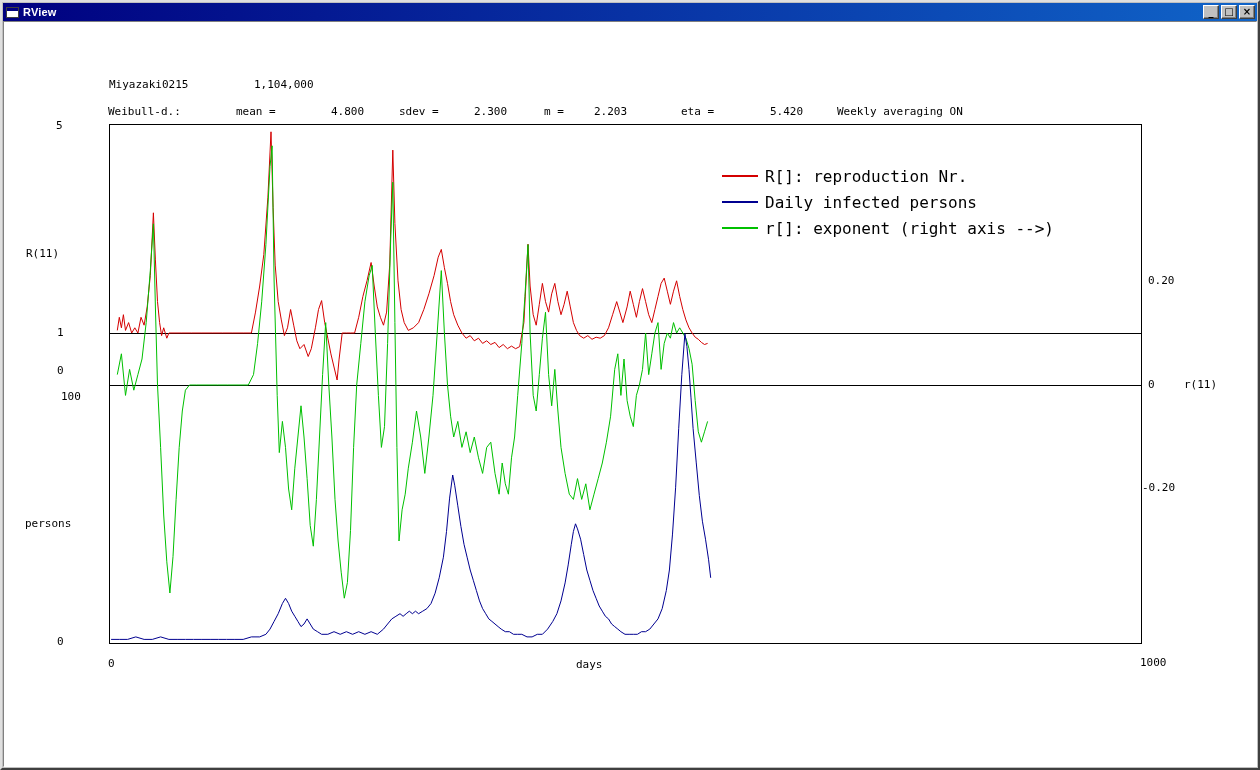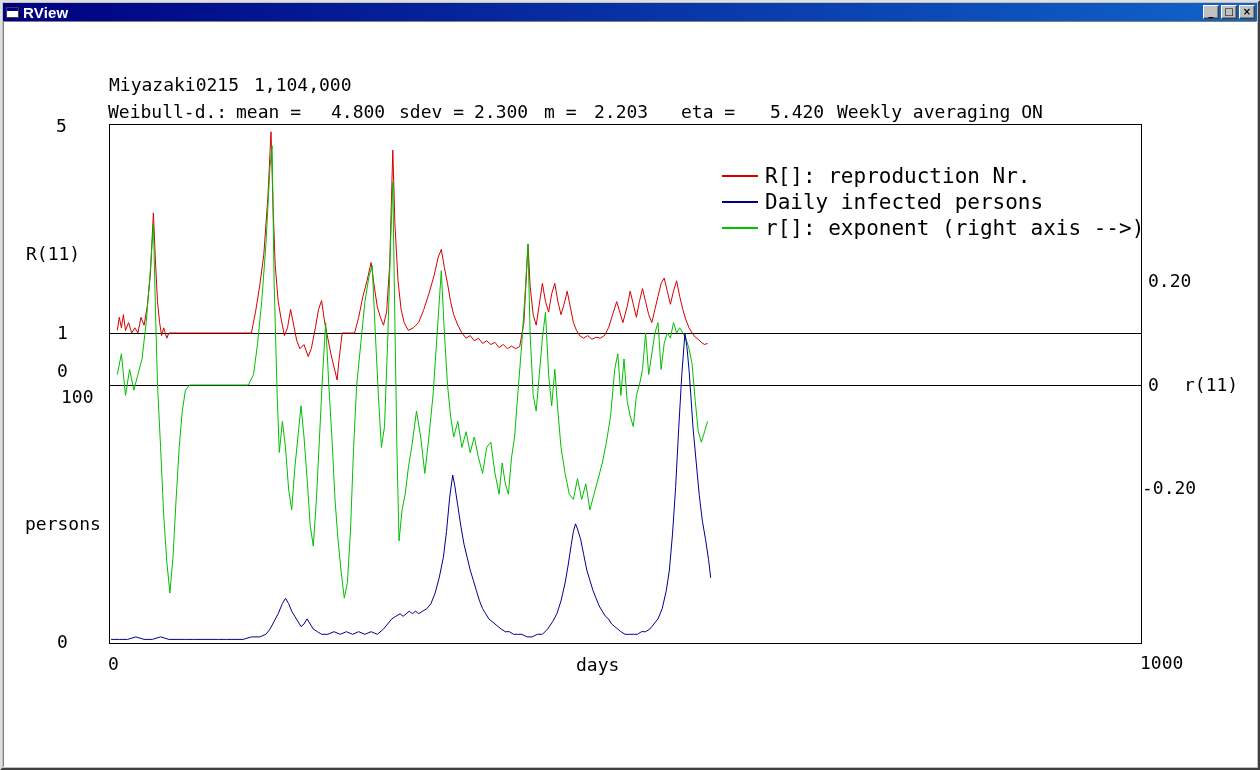--- a/index.html
+++ b/index.html
@@ -19,21 +19,21 @@
     background:linear-gradient(to right,#000080,#1064c8);
     display:flex;align-items:center;padding:0 2px;color:#fff;
   }
   .app-icon{
     width:13px;height:11px;margin:0 4px 0 1px;background:#fff;
     border:1px solid #404040;position:relative;flex:0 0 auto;box-sizing:border-box;
   }
   .app-icon::after{
     content:'';position:absolute;left:0;top:0;right:0;height:3px;background:#000080;
   }
-  .title-text{font-size:15px;font-weight:bold;letter-spacing:.2px;}
+  .title-text{font-size:11px;font-weight:bold;letter-spacing:.2px;}
   .controls{margin-left:auto;display:flex;align-items:center;}
   .ctrl-btn{
     width:16px;height:14px;margin-left:2px;background:#c0c0c0;
     border:1px solid;border-color:#fff #404040 #404040 #fff;
     box-shadow:inset -1px -1px 0 #808080;
     font-family:"DejaVu Sans",sans-serif;font-size:10px;font-weight:bold;color:#000;
     display:flex;align-items:center;justify-content:center;line-height:1;padding:0;
   }
   .menubar{
     flex:0 0 20px;height:20px;display:flex;align-items:center;
@@ -41,27 +41,27 @@
   }
   .menu-item{padding:3px 7px;cursor:default;white-space:nowrap;}
   .menu-item.right{margin-left:auto;}
   .content{
     position:relative;flex:1;background:#fff;overflow:hidden;
     border:1px solid;border-color:#808080 #fff #fff #808080;
   }
   #plot-svg{position:absolute;left:0;top:0;width:100%;height:100%;}
   .lbl{
     position:absolute;color:#000;white-space:pre;
-    font-family:"DejaVu Sans Mono",monospace;font-size:18px;line-height:18px;
+    font-family:"DejaVu Sans Mono",monospace;font-size:11px;line-height:18px;
   }
   .legend{position:absolute;left:718px;top:141px;}
   .legend-row{display:flex;align-items:center;height:26px;}
   .legend-swatch{width:36px;height:2px;margin-right:7px;flex:0 0 auto;}
   .legend-label{
-    font-family:"DejaVu Sans Mono",monospace;font-size:21px;color:#000;white-space:pre;
+    font-family:"DejaVu Sans Mono",monospace;font-size:16px;color:#000;white-space:pre;
   }
 </style>
 </head>
 <body>
 
 <div class="window">
   <div class="titlebar">
     <span class="app-icon"></span>
     <span class="title-text">RView</span>
     <span class="controls">

